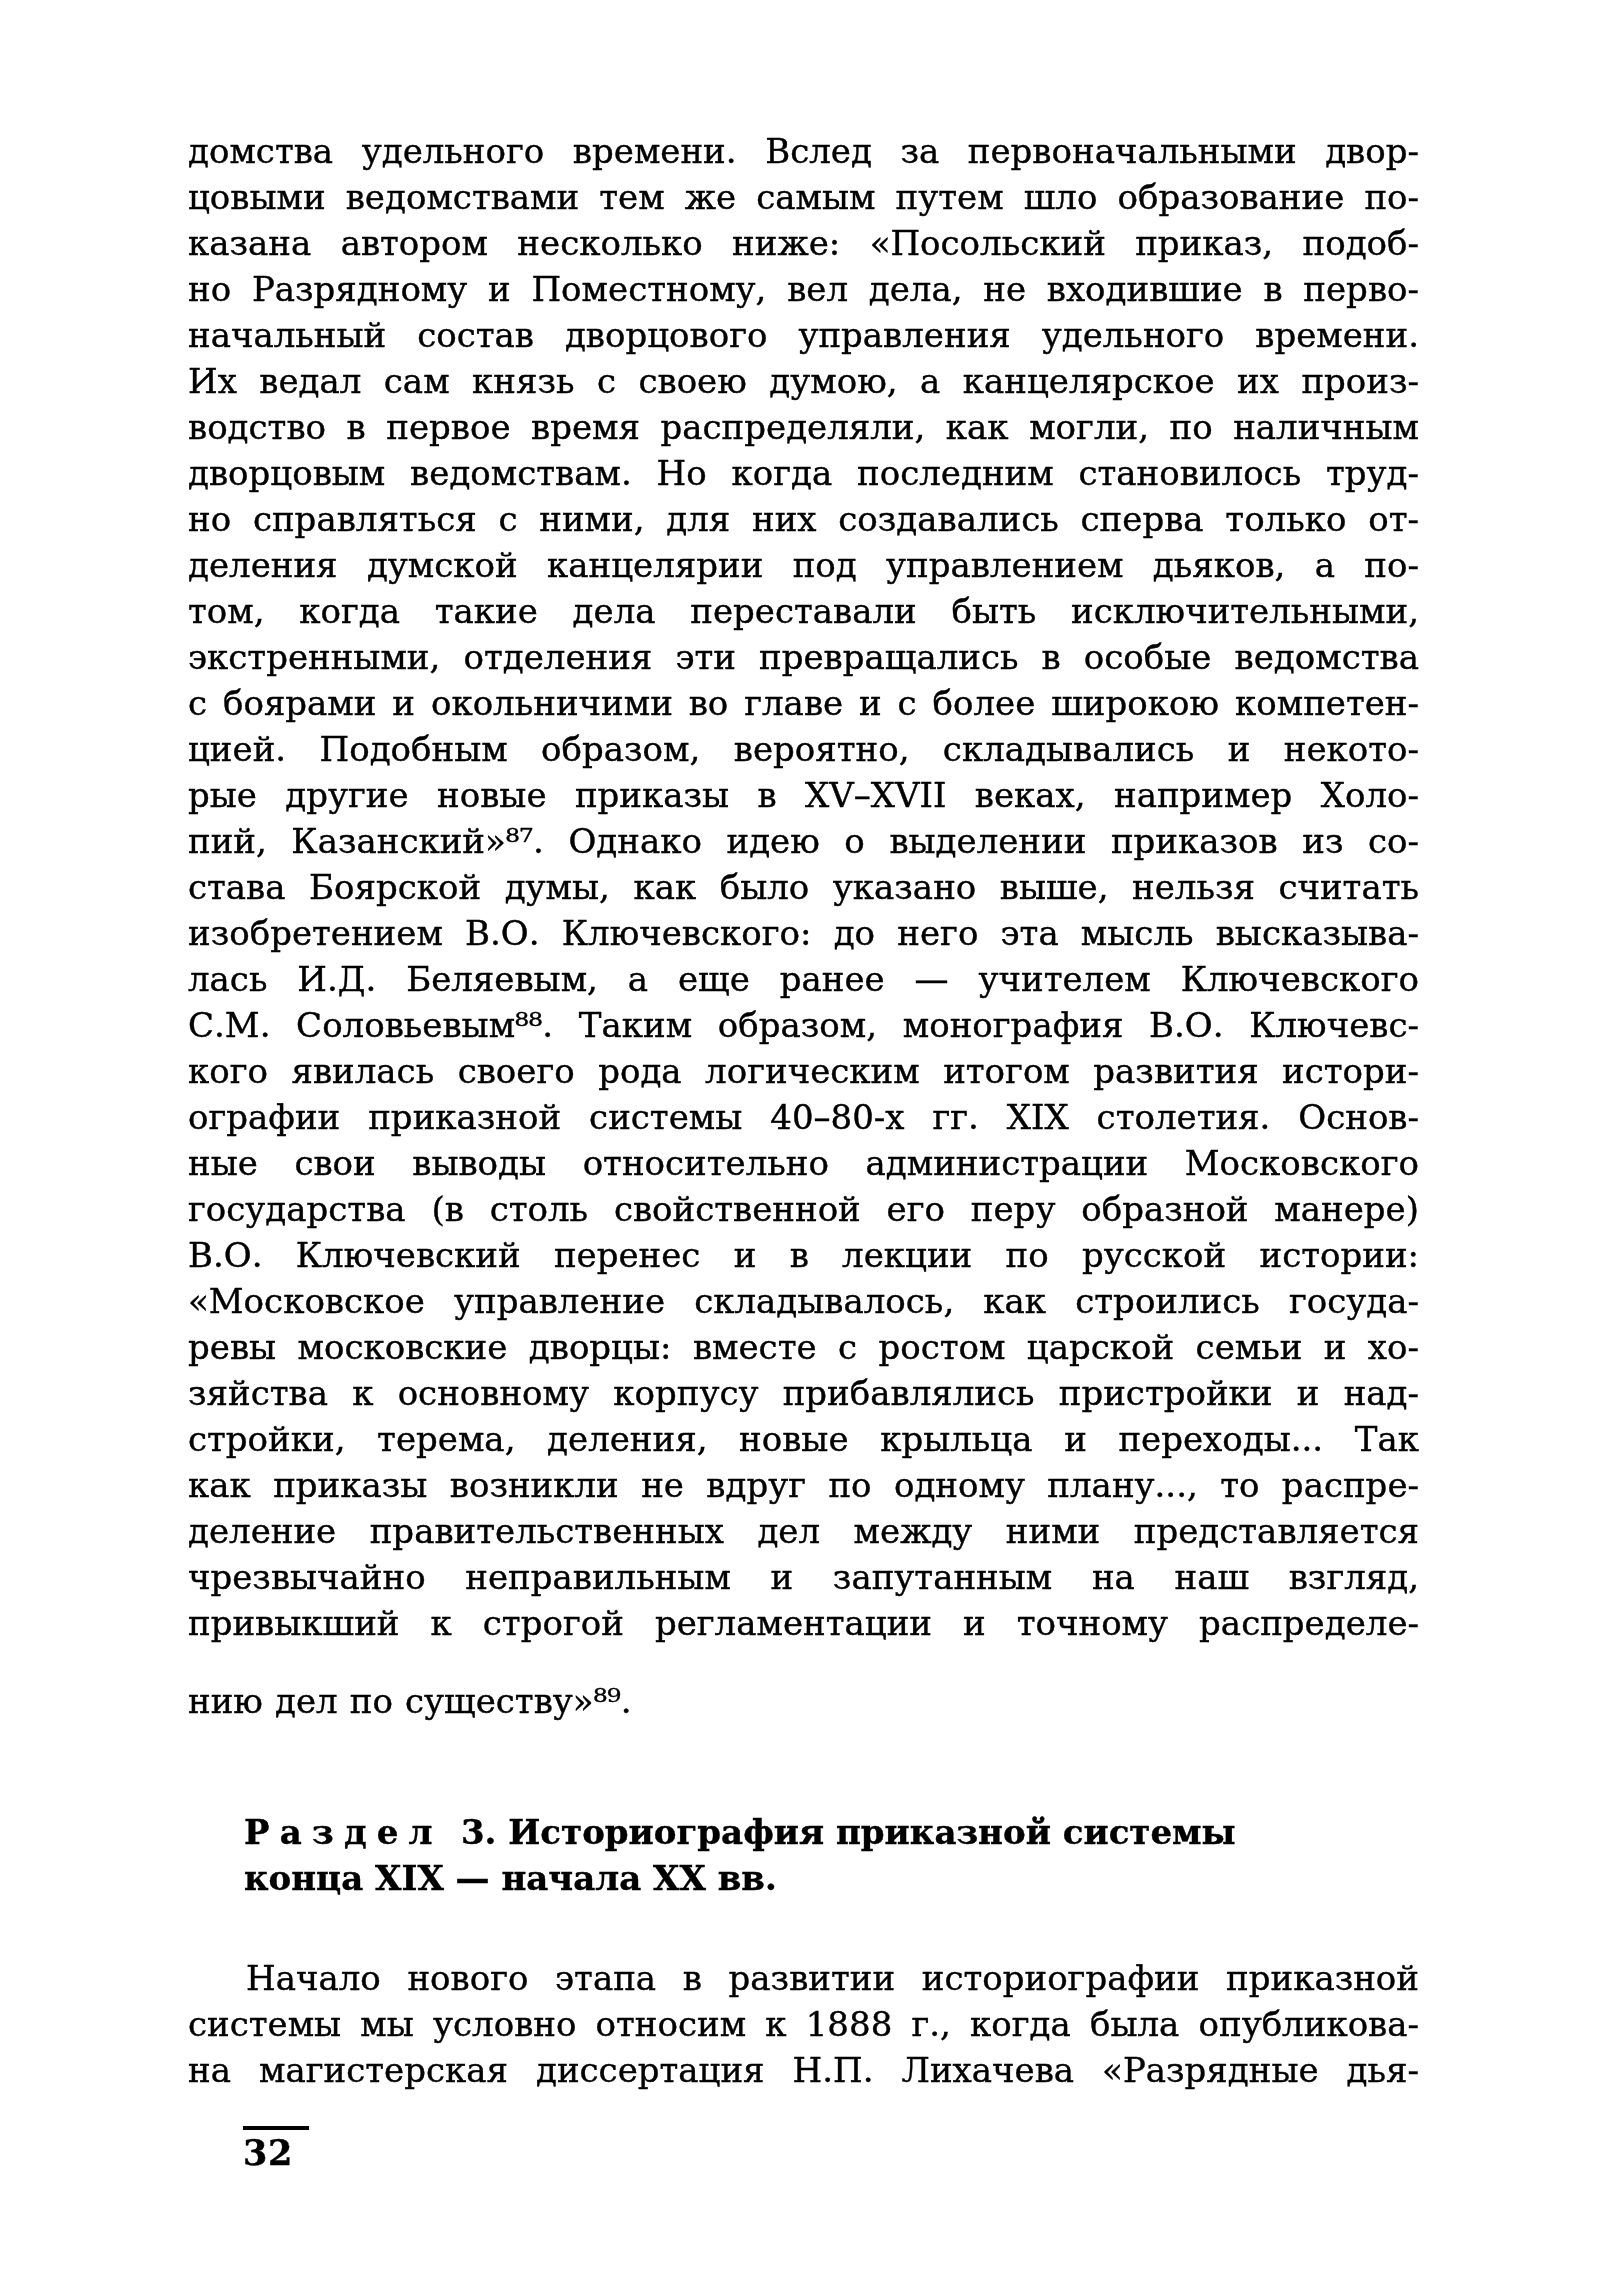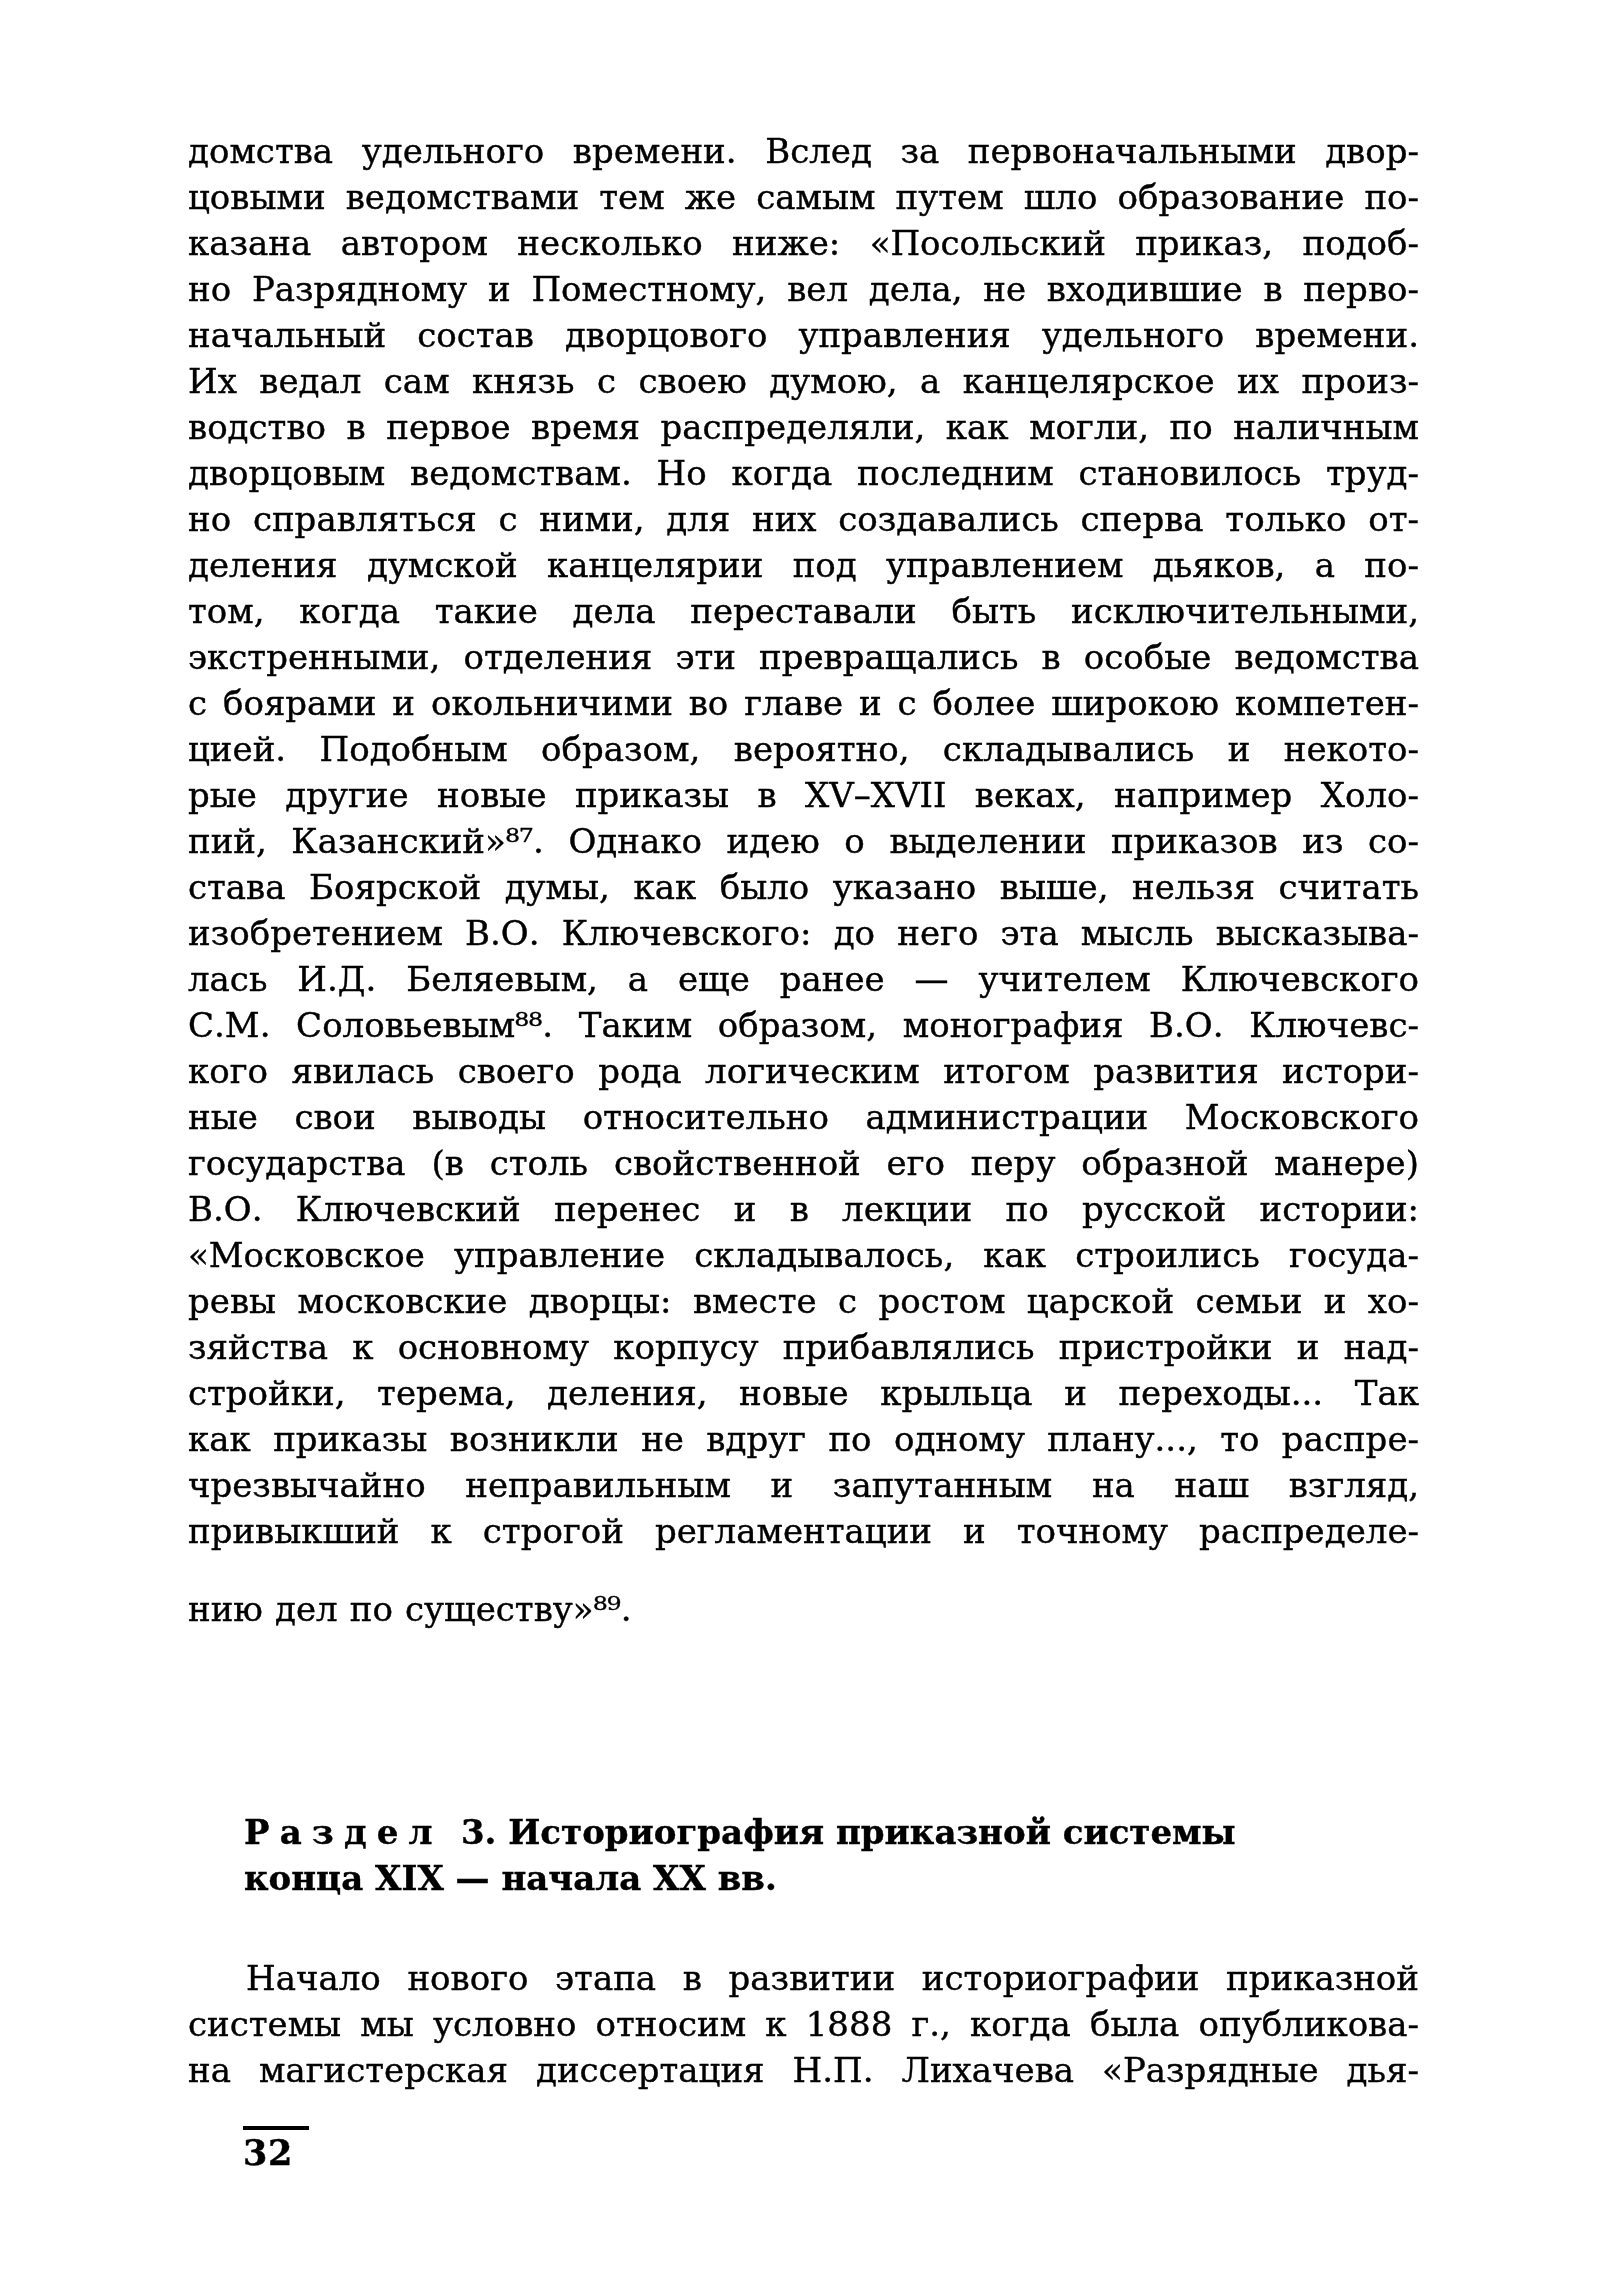--- a/index.html
+++ b/index.html
@@ -100,28 +100,30 @@
       <div class="line">экстренными, отделения эти превращались в особые ведомства</div>
       <div class="line">с боярами и окольничими во главе и с более широкою компетен-</div>
       <div class="line">цией. Подобным образом, вероятно, складывались и некото-</div>
       <div class="line">рые другие новые приказы в XV–XVII веках, например Холо-</div>
       <div class="line">пий, Казанский»⁸⁷. Однако идею о выделении приказов из со-</div>
       <div class="line">става Боярской думы, как было указано выше, нельзя считать</div>
       <div class="line">изобретением В.О. Ключевского: до него эта мысль высказыва-</div>
       <div class="line">лась И.Д. Беляевым, а еще ранее — учителем Ключевского</div>
       <div class="line">С.М. Соловьевым⁸⁸. Таким образом, монография В.О. Ключевс-</div>
       <div class="line">кого явилась своего рода логическим итогом развития истори-</div>
+      <div class="line">ографии приказной системы 40–80-х гг. XIX столетия. Основ-</div>
       <div class="line">ные свои выводы относительно администрации Московского</div>
       <div class="line">государства (в столь свойственной его перу образной манере)</div>
       <div class="line">В.О. Ключевский перенес и в лекции по русской истории:</div>
       <div class="line">«Московское управление складывалось, как строились госуда-</div>
       <div class="line">ревы московские дворцы: вместе с ростом царской семьи и хо-</div>
       <div class="line">зяйства к основному корпусу прибавлялись пристройки и над-</div>
       <div class="line">стройки, терема, деления, новые крыльца и переходы... Так</div>
       <div class="line">как приказы возникли не вдруг по одному плану..., то распре-</div>
+      <div class="line">деление правительственных дел между ними представляется</div>
       <div class="line">чрезвычайно неправильным и запутанным на наш взгляд,</div>
       <div class="line">привыкший к строгой регламентации и точному распределе-</div>
       <div class="line">нию дел по существу»⁸⁹.</div>
     </div>
 
   <div class="section-heading">
     <div>
       <span class="spaced">Раздел</span>
       <span class="heading-number">3.</span>
       <span>Историография приказной системы</span>

